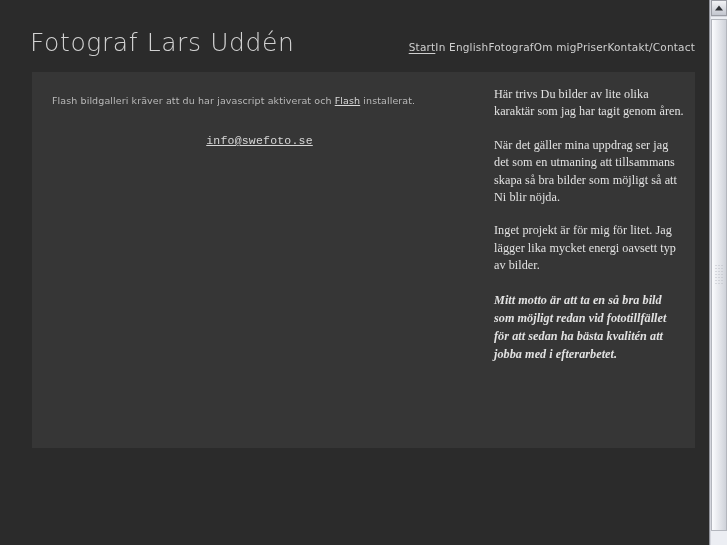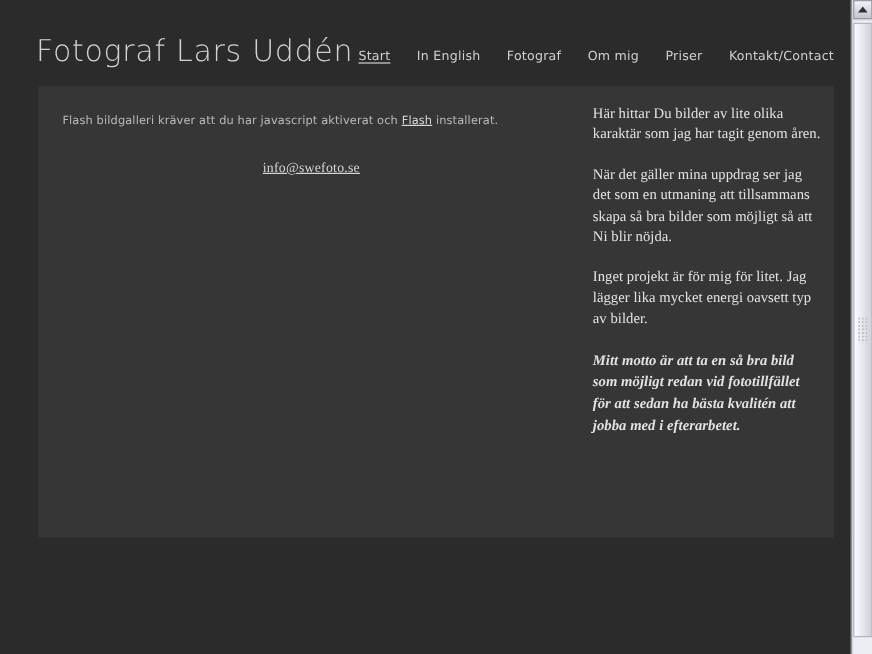--- a/index.html
+++ b/index.html
@@ -43,21 +43,20 @@
     color: #d2d2d2;
     white-space: nowrap;
     -webkit-font-smoothing: antialiased;
   }
   #main-nav {
     position: absolute;
     right: 14px;
     top: 41px;
     display: flex;
     align-items: baseline;
-    gap: 22px;
     white-space: nowrap;
   }
   .nav-item {
     font-family: "DejaVu Sans", sans-serif;
     font-size: 10.5px;
     color: #cfcfcf;
     letter-spacing: 0.2px;
     text-decoration: none;
     cursor: pointer;
   }
@@ -98,21 +97,21 @@
     color: #d8d8d8;
     text-decoration: underline;
     cursor: pointer;
   }
   #email-link {
     position: absolute;
     left: 0;
     top: 62px;
     width: 455px;
     text-align: center;
-    font-family: Liberation Serif, serif;
+    font-family: Liberation Mono, monospace;
     font-size: 11.5px;
     color: #d6d6d6;
     text-decoration: underline;
     letter-spacing: 0.2px;
     cursor: pointer;
   }
 
   
   #about-column {
     position: absolute;
@@ -233,21 +232,21 @@
 
   <div id="content-panel">
 
     <div id="gallery-column">
       <div id="flash-notice"><span>Flash bildgalleri kräver att du har javascript aktiverat och </span><span class="flash-link">Flash</span><span> installerat.</span></div>
 
       <a id="email-link">info@swefoto.se</a>
     </div>
 
     <div id="about-column">
-      <p class="about-paragraph">Här hittar Du bilder av lite olika karaktär som jag har tagit genom åren.</p>
+      <p class="about-paragraph">Här trivs Du bilder av lite olika karaktär som jag har tagit genom åren.</p>
       <p class="about-paragraph">När det gäller mina uppdrag ser jag det som en utmaning att tillsammans skapa så bra bilder som möjligt så att Ni blir nöjda.</p>
       <p class="about-paragraph">Inget projekt är för mig för litet. Jag lägger lika mycket energi oavsett typ av bilder.</p>
       <p class="about-paragraph motto">Mitt motto är att ta en så bra bild som möjligt redan vid fototillfället för att sedan ha bästa kvalitén att jobba med i efterarbetet.</p>
     </div>
 
   </div>
 
   <div id="site-footer">Fotograf Lars Uddén</div>
 
 </div>

